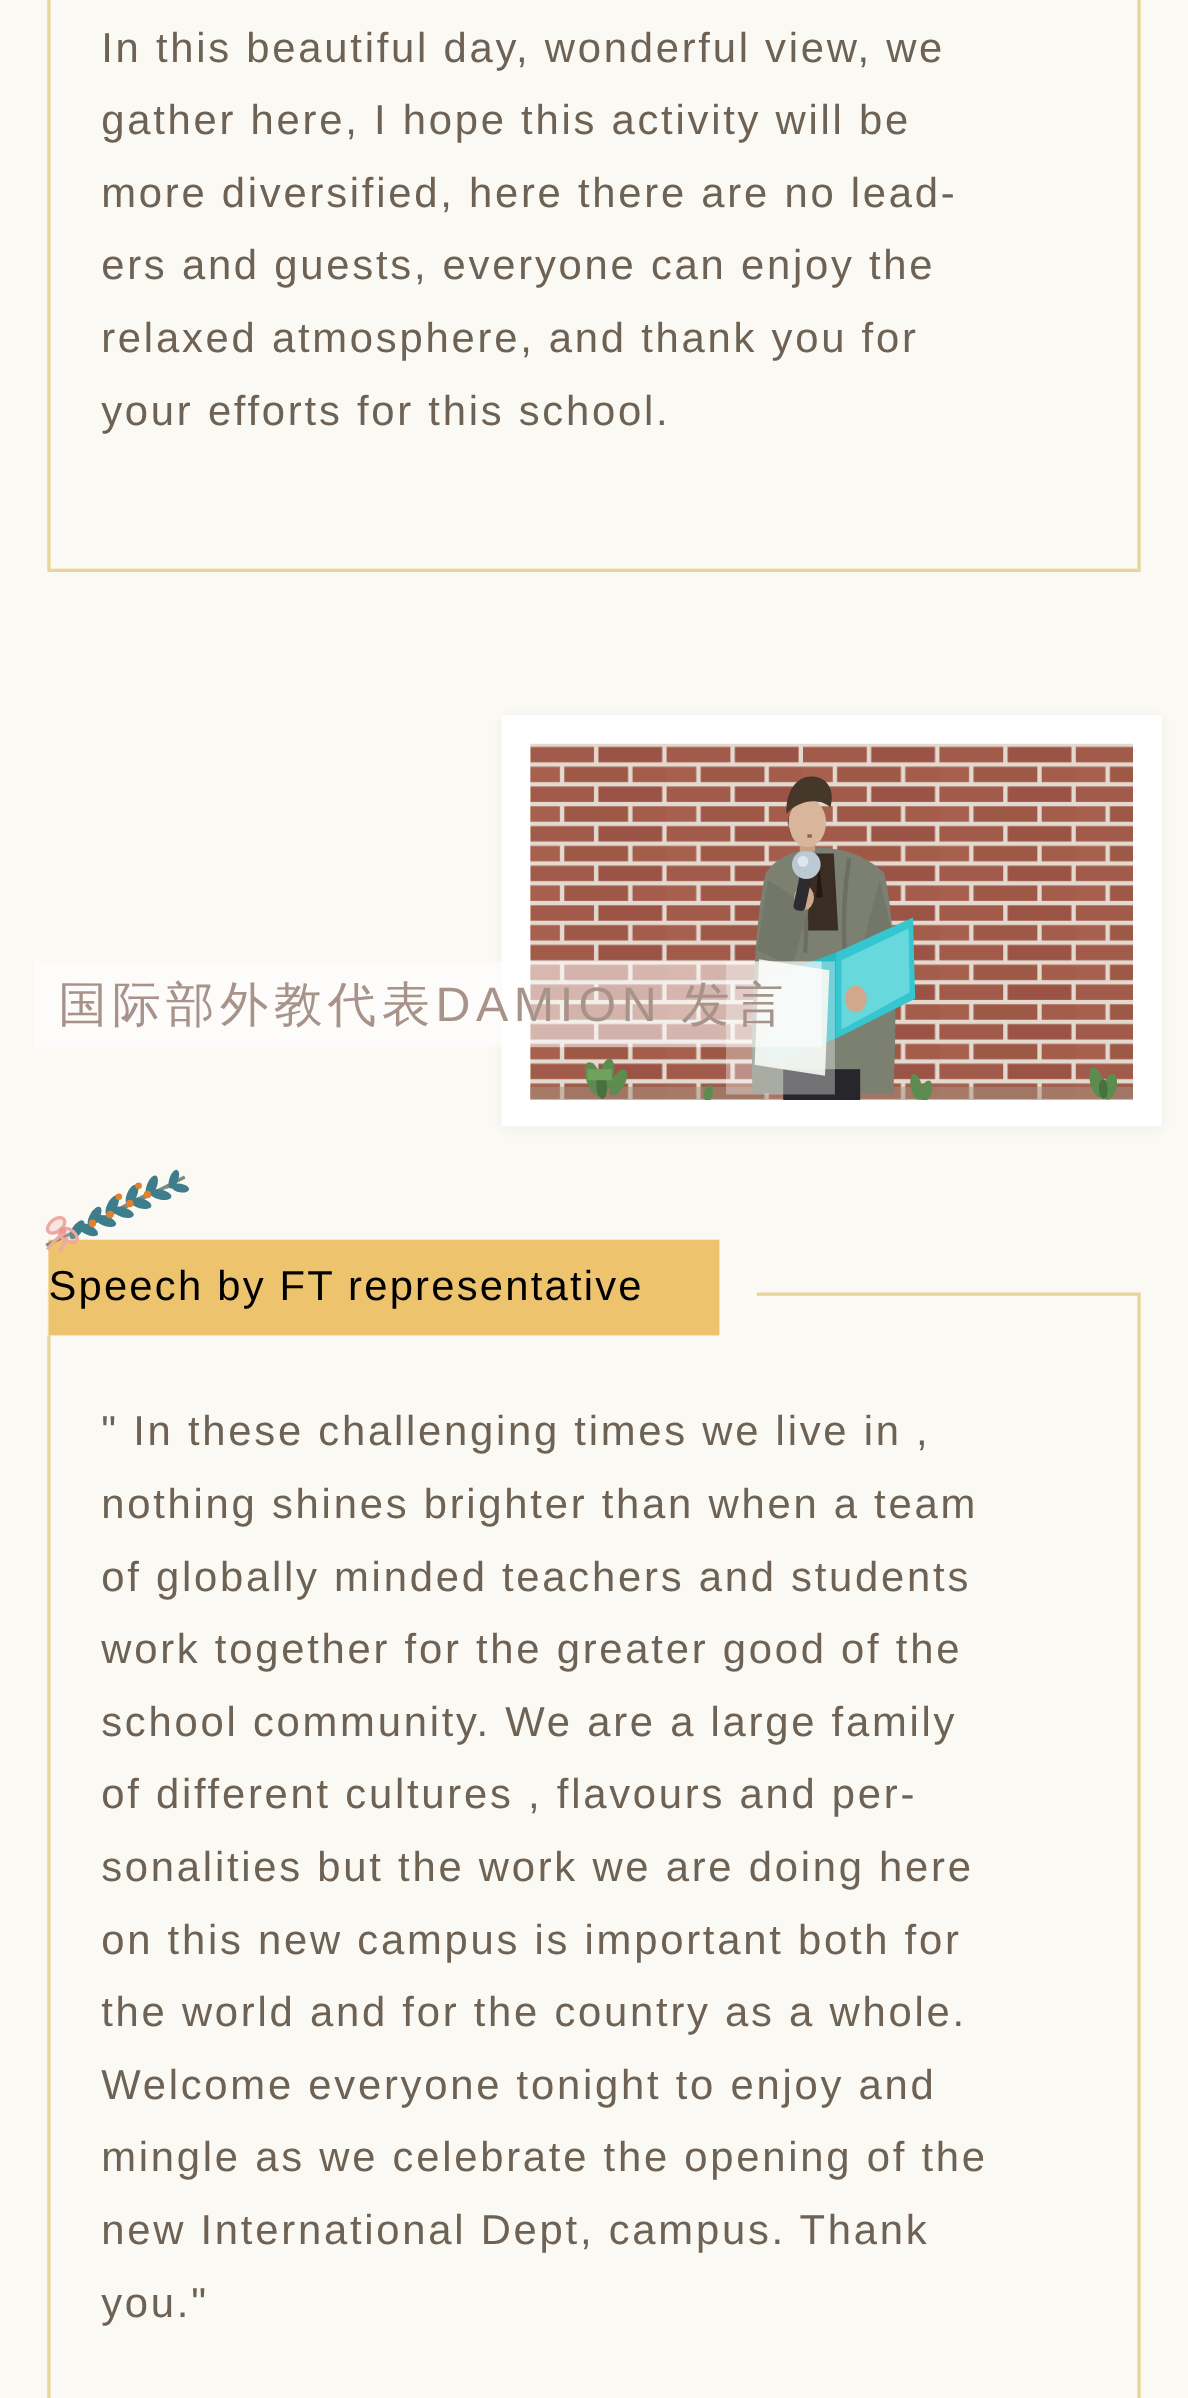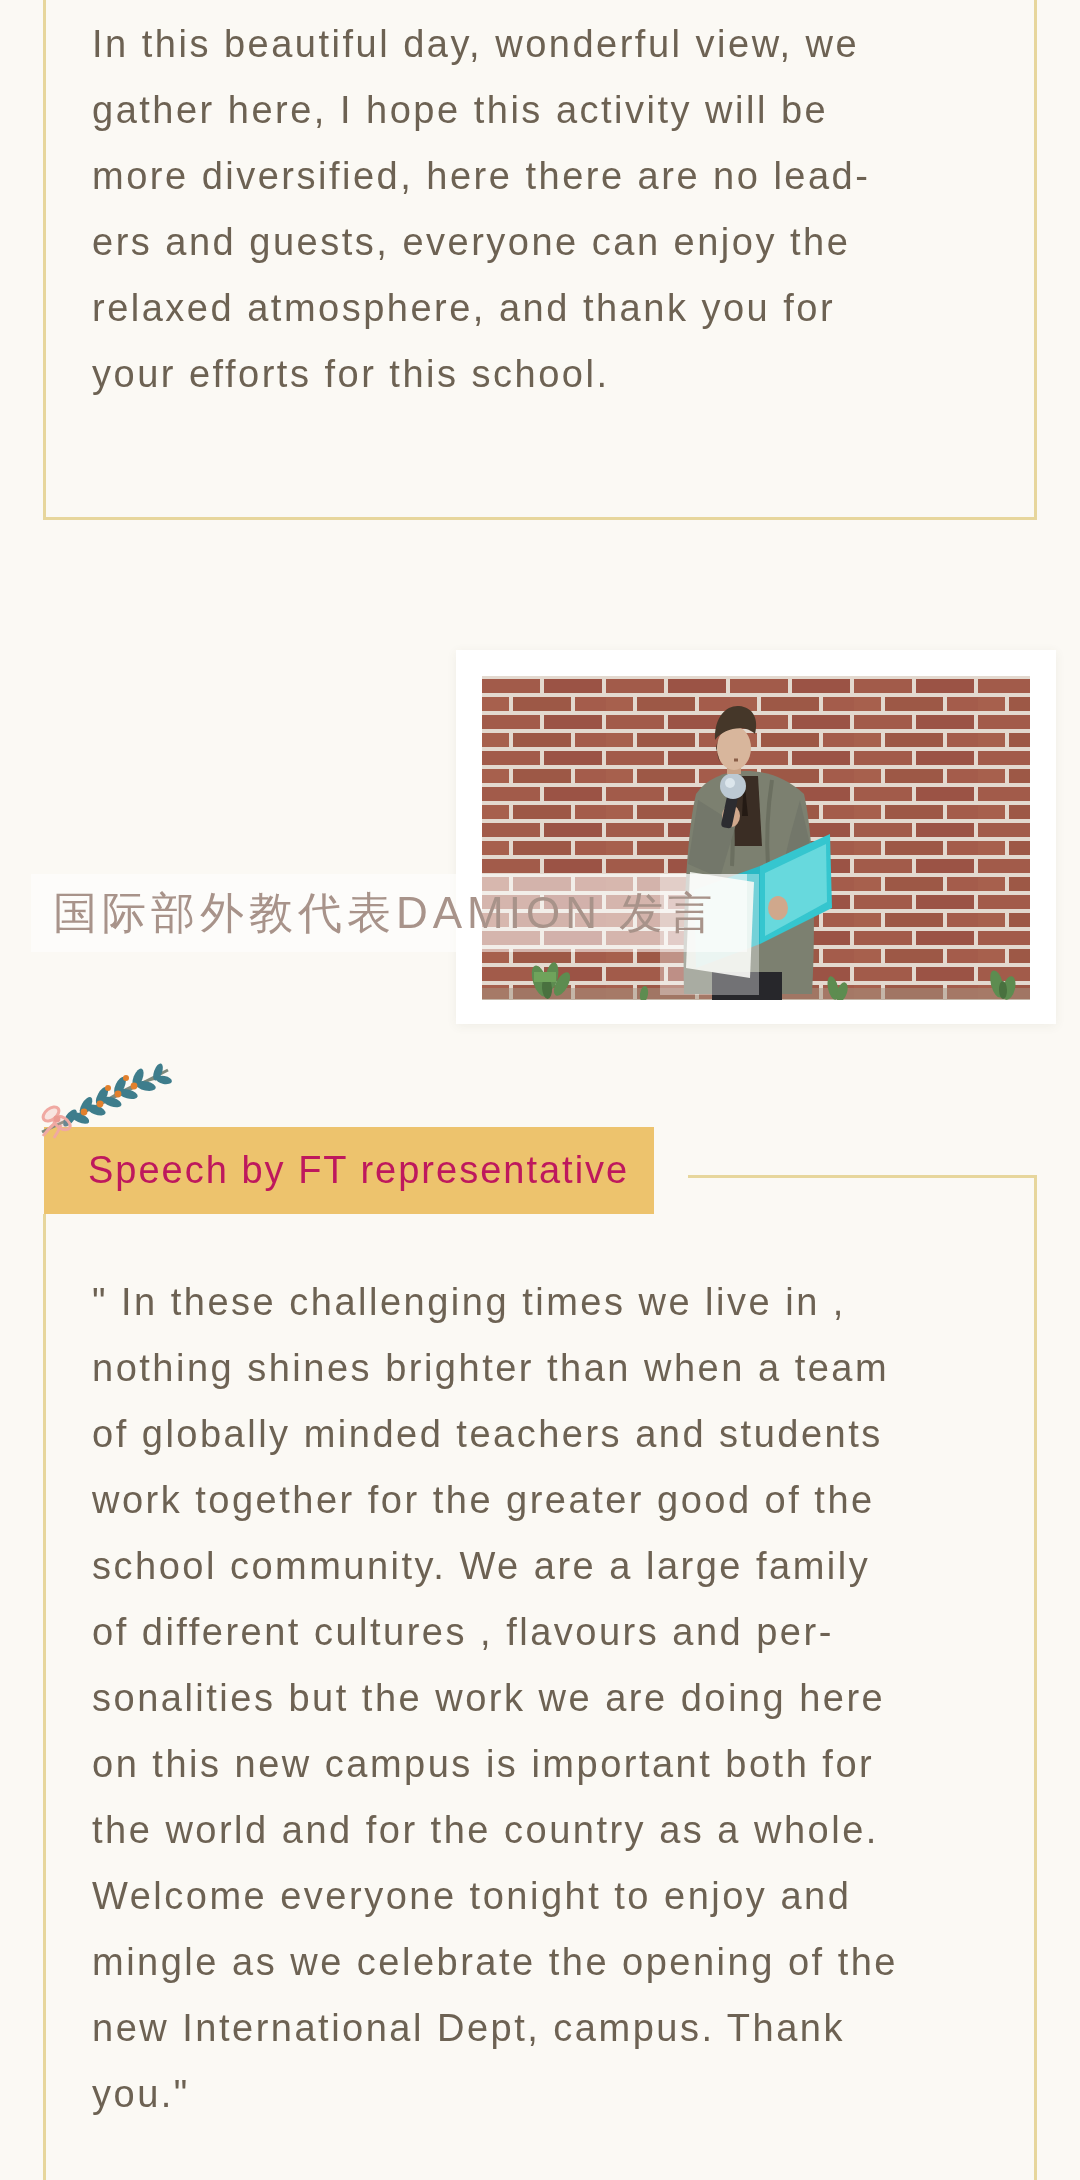--- a/index.html
+++ b/index.html
@@ -49,21 +49,21 @@
   .heading-backplate{
     position:absolute;left:43px;top:1127px;width:645px;height:87px;
     background:#fbf9f4;z-index:3;
   }
   .heading-label{
     position:absolute;left:44px;top:1127px;width:610px;height:87px;
     background:#edc36d;z-index:4;box-sizing:border-box;
     display:flex;align-items:center;
   }
   .heading-text{
-    padding-left:44px;color:#be185d;font-size:38px;letter-spacing:2px;
+    color:#000000;font-size:38px;letter-spacing:2px;
     white-space:nowrap;
   }
   .leaf-deco{position:absolute;left:36px;top:1062px;z-index:5;}
 </style>
 </head>
 <body>
 
 <div class="canvas">
 
   <section class="quote-box quote-box-1">

